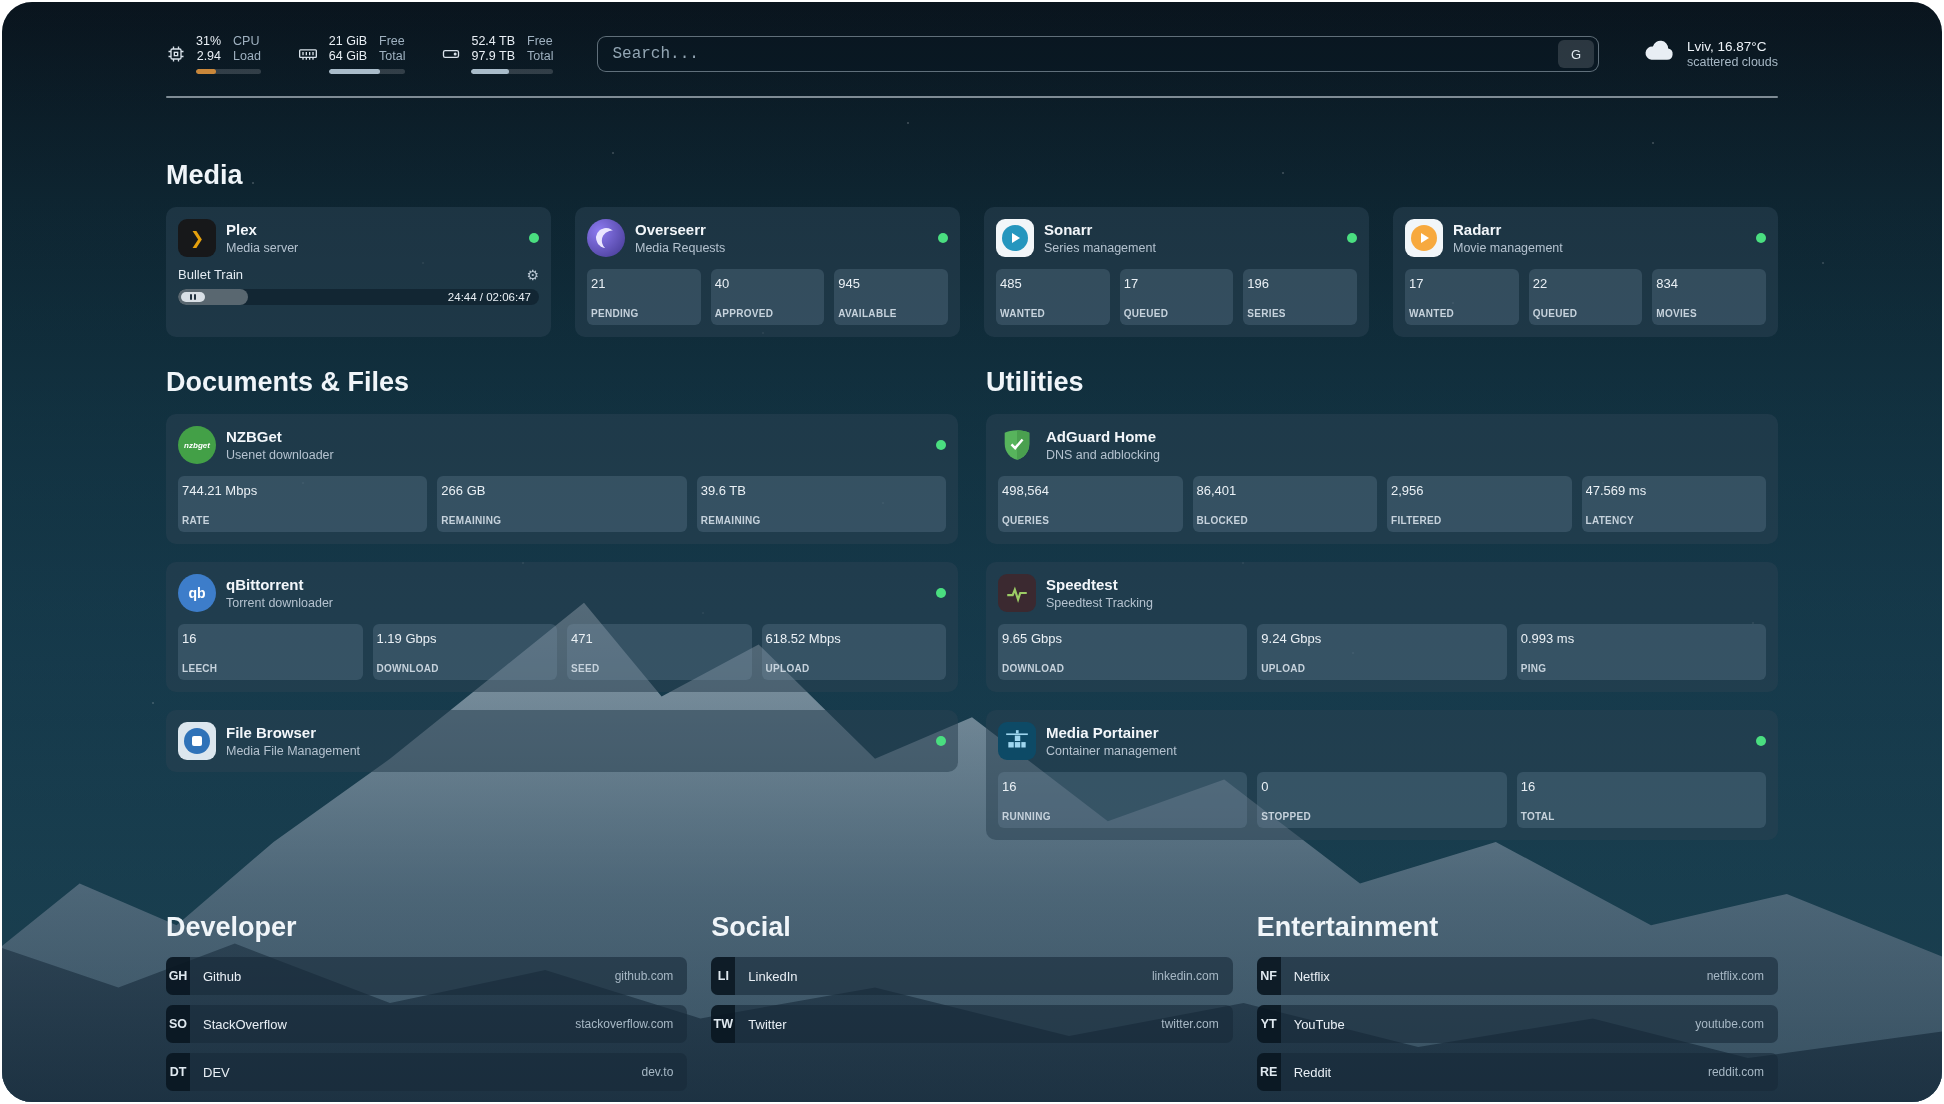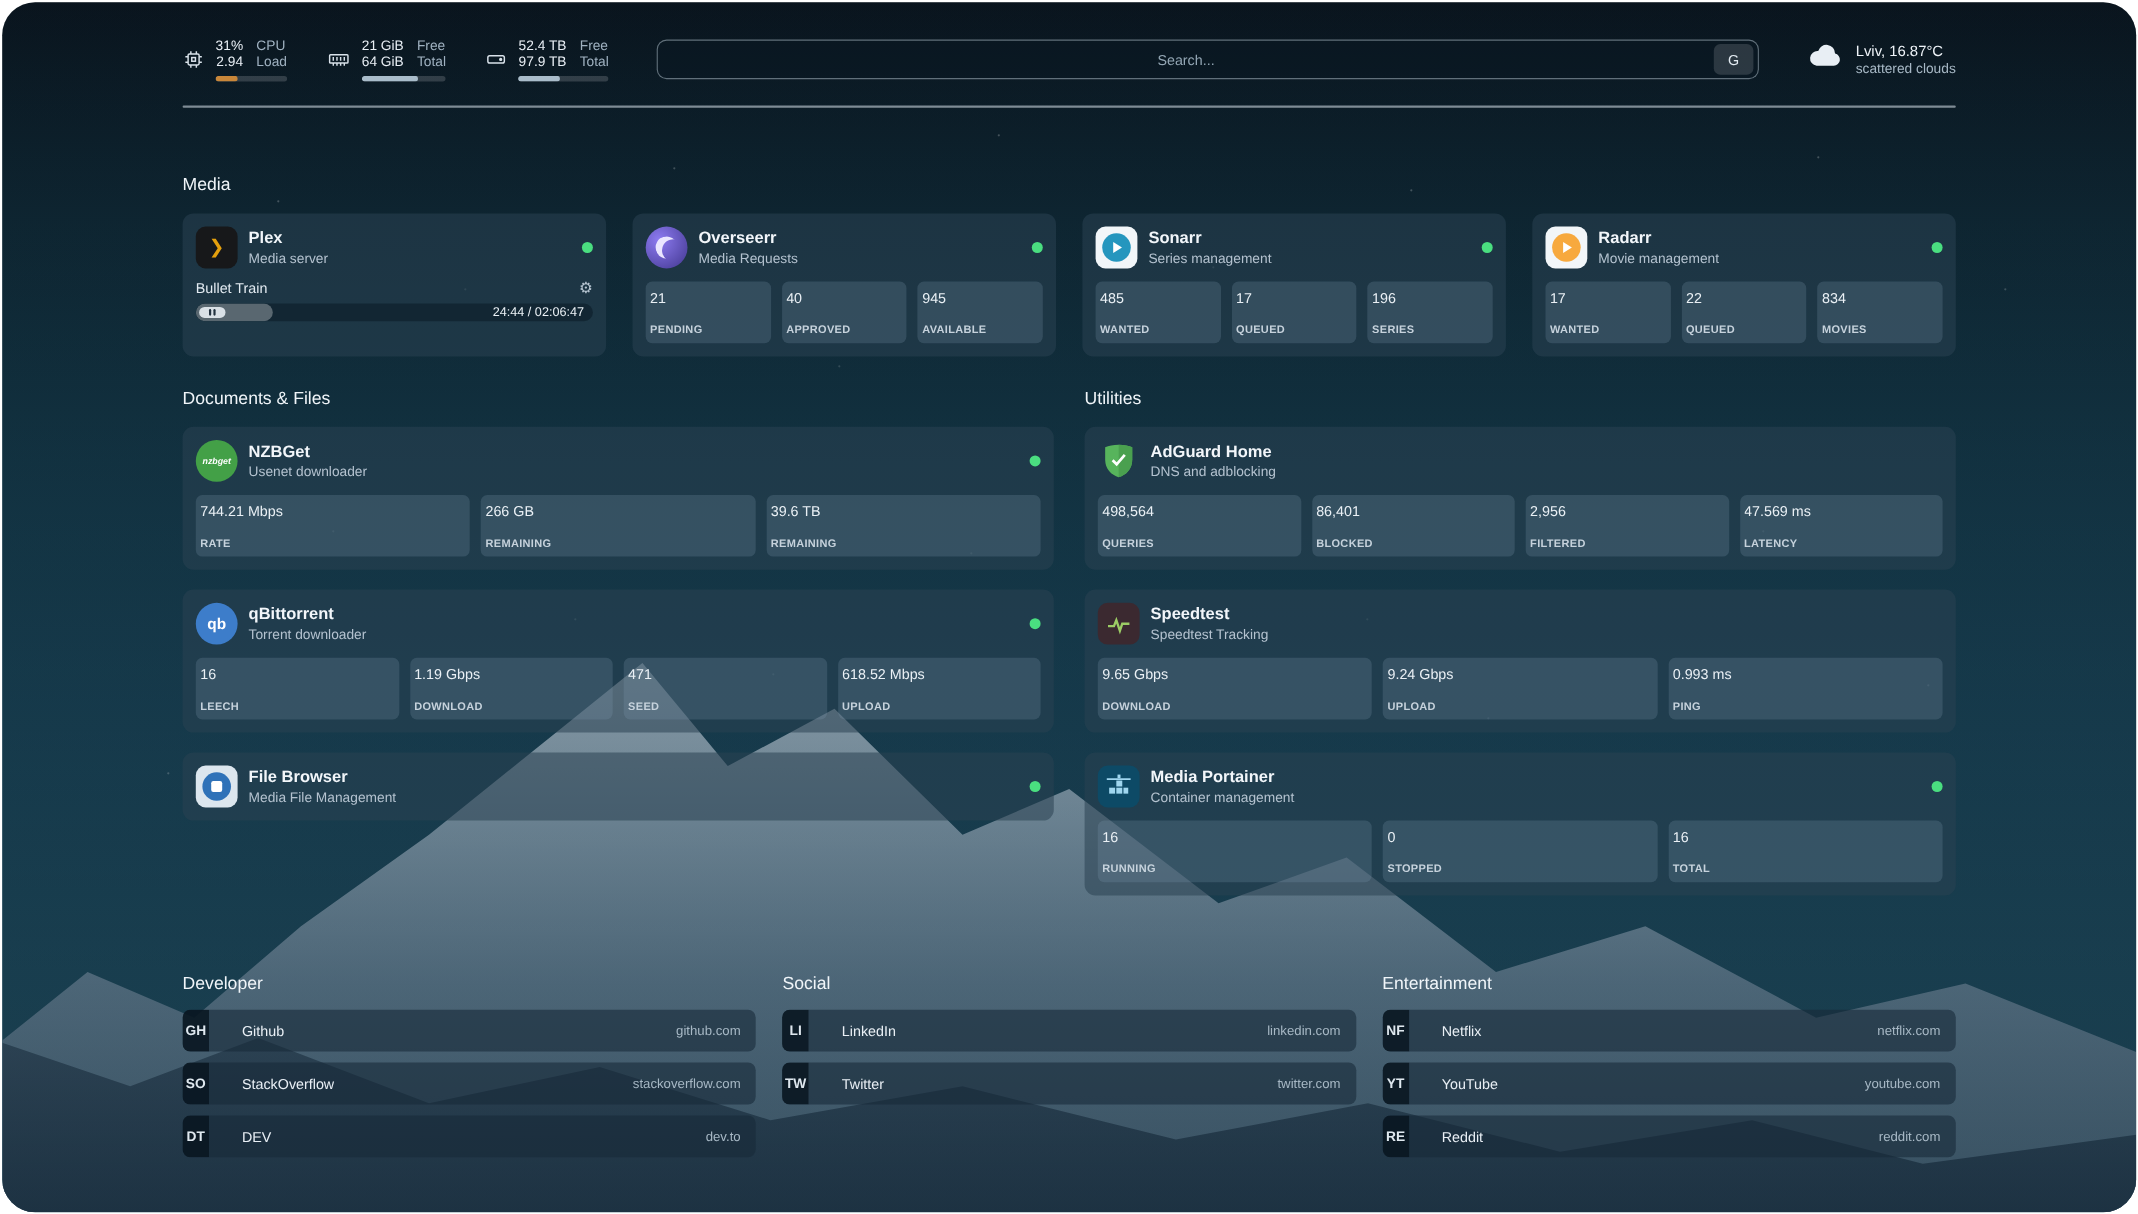--- a/index.html
+++ b/index.html
@@ -53,32 +53,32 @@
   .res-icon { color:#d9e2ea; display:flex; }
   .res-grid { display:grid; grid-template-columns:auto auto; column-gap:12px; line-height:15px; font-size:12.5px; }
   .rv { color:#e9eff5; text-align:right; }
   .rl { color:#9fb1c0; }
   .rbar { height:5px; border-radius:3px; background:rgba(255,255,255,.16); margin-top:5px; overflow:hidden; }
   .rfill { display:block; height:100%; border-radius:3px; background:#a9bcca; }
   .rfill.cpu { background:#c9873a; }
 
   .search { flex:1; margin:0 44px; height:36px; border:1.5px solid rgba(205,219,230,.45); border-radius:9px;
     background:rgba(8,24,34,.35); display:flex; align-items:center; padding-right:4px; }
-  .search input { flex:1; background:transparent; border:none; outline:none; color:#e9eff5; font-size:13px; padding:0 14px; font-family:Liberation Sans, sans-serif;text-align:center; }
+  .search input { flex:1; background:transparent; border:none; outline:none; color:#e9eff5; font-size:16px; padding:0 14px; font-family:Liberation Mono, monospace; }
   .search input::placeholder { color:#93a6b4; }
   .g-btn { width:36px; height:28px; border-radius:6px; background:rgba(255,255,255,.14); color:#e2eaf1;
     display:flex; align-items:center; justify-content:center; font-size:13px; cursor:pointer; }
 
   .weather { display:flex; align-items:center; gap:10px; }
   .weather-main { font-size:13.5px; color:#eef3f8; }
   .weather-sub { font-size:12.5px; color:#a7b8c5; margin-top:1px; }
 
   .divider { height:2px; background:rgba(222,231,238,.55); border-radius:2px; margin-top:22px; }
 
-  .section-title { font-size:16px; font-weight:400; color:#f0f5f9; }
+  .section-title { font-size:27px; font-weight:700; color:#f0f5f9; }
   .media { margin-top:62px; }
   .media .section-title { margin-bottom:16px; }
   .grid4 { display:grid; grid-template-columns:repeat(4,1fr); gap:24px; }
 
   .card { background:rgba(42,66,82,.55); border-radius:10px; padding:12px; cursor:pointer; }
   .card-head { display:flex; align-items:center; gap:10px; }
   .app-meta { min-width:0; }
   .app-name { font-size:15px; font-weight:600; color:#f2f6fa; line-height:18px; white-space:nowrap; }
   .app-sub { font-size:12.5px; color:#b4c2cf; line-height:16px; margin-top:1px; white-space:nowrap; }
   .dot { width:10px; height:10px; border-radius:50%; margin-left:auto; align-self:center; flex:0 0 auto; }
@@ -103,21 +103,21 @@
   .cols { display:grid; grid-template-columns:1fr 1fr; gap:28px; margin-top:30px; }
   .col .section-title { margin-bottom:16px; }
   .col .card + .card { margin-top:18px; }
 
   .bookmarks { display:grid; grid-template-columns:repeat(3,1fr); gap:24px; margin-top:72px; }
   .bm-group .section-title { margin-bottom:14px; }
   .bm-row { display:flex; align-items:stretch; height:38px; background:rgba(23,42,56,.6); border-radius:7px; overflow:hidden;
     margin-bottom:10px; cursor:pointer; }
   .bm-abbr { width:24px; background:rgba(8,20,30,.8); color:#dfe8ef; font-size:12.5px; font-weight:700;
     display:flex; align-items:center; justify-content:center; flex:0 0 auto; }
-  .bm-name { align-self:center; padding-left:30px; font-size:13px; color:#e9eff5; }
+  .bm-name { align-self:center; padding-left:13px; font-size:13px; color:#e9eff5; }
   .bm-url { margin-left:auto; align-self:center; padding-right:14px; font-size:12px; color:#a7b8c5; }
 
   
   .app-icon { width:38px; height:38px; border-radius:9px; display:flex; align-items:center; justify-content:center; flex:0 0 auto; }
   .icon-plex { background:#17181a; }
   .plex-chev { color:#e5a00d; font-size:17px; font-weight:700; font-family:"DejaVu Sans",sans-serif; }
   .icon-overseerr { background:radial-gradient(circle at 32% 32%, #8d7bf0, #41368f); border-radius:50%; }
   .crescent { display:block; width:20px; height:20px; border-radius:50%; box-shadow:inset 5px 4px 0 0 #eae6ff; transform:rotate(-15deg); }
   .icon-white { background:#f2f6f9; }
   .inner-circle { width:26px; height:26px; border-radius:50%; display:flex; align-items:center; justify-content:center; }

